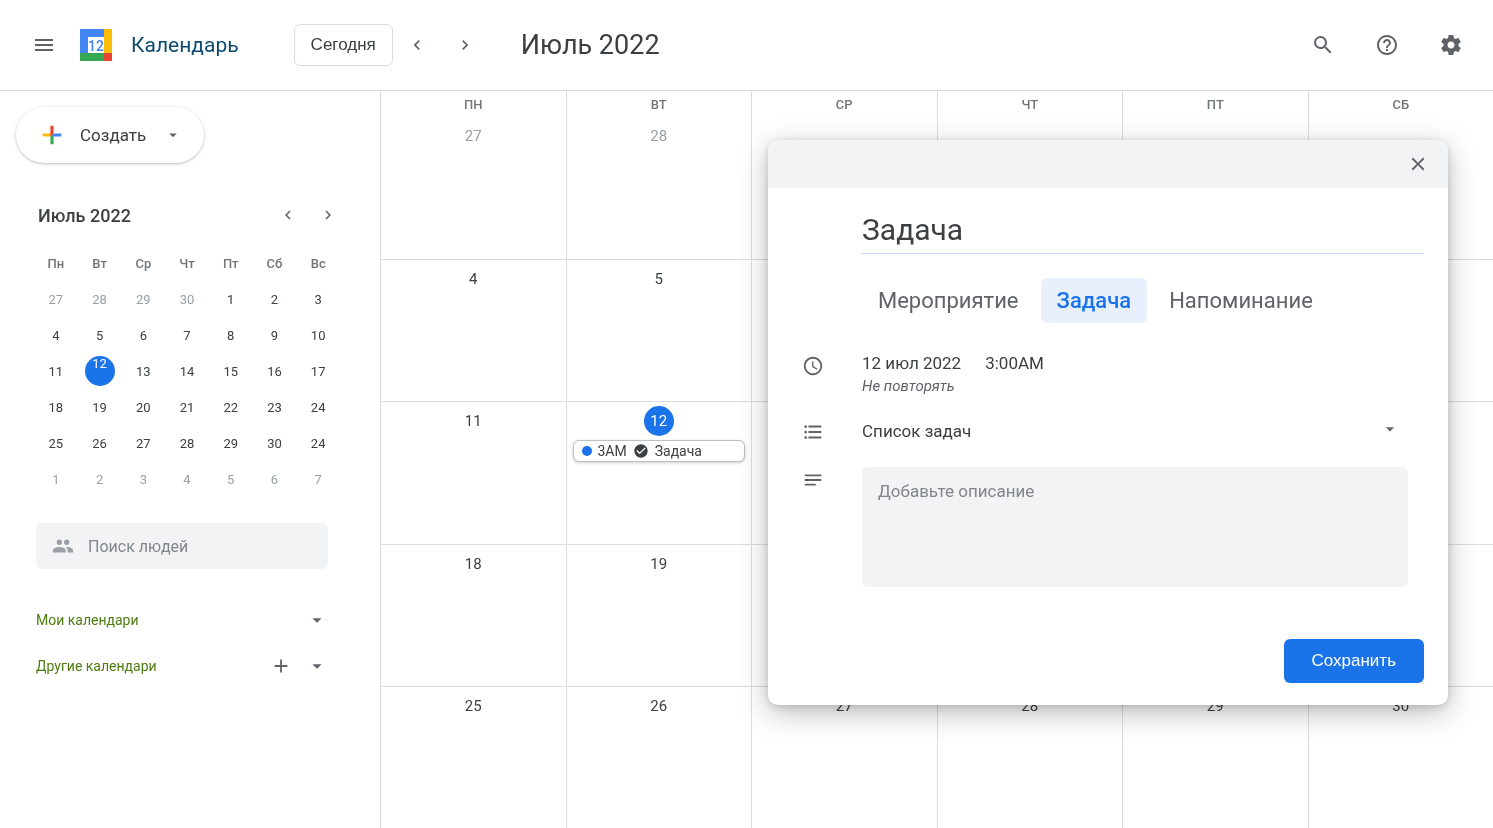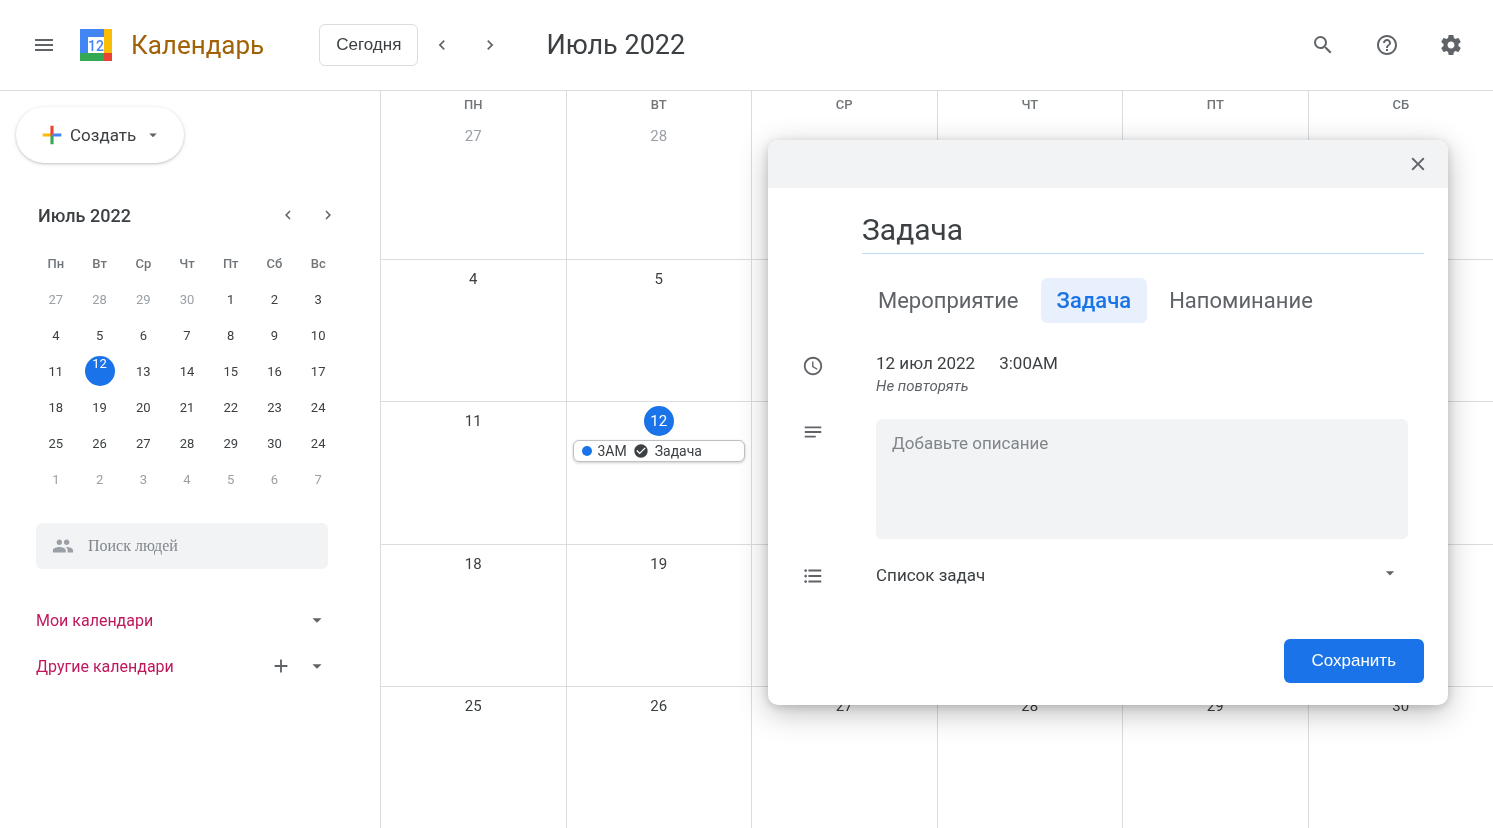--- a/index.html
+++ b/index.html
@@ -4,59 +4,59 @@
 <style>
 * { box-sizing: border-box; margin: 0; padding: 0; }
 body { font-family: 'Google Sans', Roboto, Arial, sans-serif; color: #3c4043; background: #fff; overflow: hidden; width: 1493px; height: 828px; }
 
 
 .header { height: 90px; display: flex; align-items: center; padding: 0 20px; }
 .menu-btn { width: 48px; height: 48px; display: flex; align-items: center; justify-content: center; border-radius: 50%; cursor: pointer; }
 .menu-btn svg { fill: #5f6368; }
 .logo-wrap { display: flex; align-items: center; margin-left: 8px; }
 .logo { width: 40px; height: 40px; position: relative; }
-.logo-text { font-size: 26px; color: #a16207; margin-left: 15px; font-weight: 400; }
+.logo-text { font-size: 21px; color: #0c4a6e; margin-left: 15px; font-weight: 400; }
 .today-btn { margin-left: 55px; padding: 10px 16px; border: 1px solid #dadce0; border-radius: 6px; font-size: 17px; color: #3c4043; cursor: pointer; background: #fff; }
 .nav-btn { width: 40px; height: 40px; display: flex; align-items: center; justify-content: center; border-radius: 50%; cursor: pointer; margin: 0 4px; }
 .nav-btn:first-of-type { margin-left: 28px; }
 .nav-btn svg { fill: #5f6368; }
 .month-title { font-size: 27px; color: #3c4043; margin-left: 32px; font-weight: 400; }
 .header-right { margin-left: auto; display: flex; align-items: center; gap: 20px; }
 .icon-btn { width: 44px; height: 44px; display: flex; align-items: center; justify-content: center; border-radius: 50%; cursor: pointer; }
 .icon-btn svg { fill: #5f6368; }
 
 
 .main { display: flex; height: calc(100% - 90px); border-top: 1px solid #dadce0; }
 
 
 .sidebar { width: 380px; padding: 16px 28px 16px 12px; }
-.create-btn { display: inline-flex; align-items: center; gap: 4px; padding: 14px 22px; border-radius: 32px; box-shadow: 0 1px 4px rgba(0,0,0,0.15), 0 1px 2px rgba(0,0,0,0.12); cursor: pointer; background: #fff; margin-left: 4px; }
+.create-btn { display: inline-flex; align-items: center; gap: 14px; padding: 14px 22px; border-radius: 32px; box-shadow: 0 1px 4px rgba(0,0,0,0.15), 0 1px 2px rgba(0,0,0,0.12); cursor: pointer; background: #fff; margin-left: 4px; }
 .plus-icon { width: 28px; height: 28px; }
 .create-text { font-size: 17px; color: #3c4043; }
 .create-dd { margin-left: 4px; }
 
 .mini-header { display: flex; align-items: center; margin-top: 36px; padding: 0 8px 0 26px; }
 .mini-title { font-size: 18px; color: #3c4043; font-weight: 500; }
 .mini-nav { margin-left: auto; display: flex; gap: 8px; }
 .mini-nav-btn { width: 32px; height: 32px; display: flex; align-items: center; justify-content: center; border-radius: 50%; cursor: pointer; }
 .mini-nav-btn svg { fill: #5f6368; }
 
 .mini-cal { margin-top: 14px; padding: 0 12px 0 22px; }
 .mini-row { display: flex; }
 .mini-cell { flex: 1; text-align: center; font-size: 13px; height: 36px; display: flex; align-items: center; justify-content: center; color: #3c4043; }
 .mini-dow { color: #70757a; font-weight: 500; }
 .mini-dim { color: #9aa0a6; }
 .mini-today { background: #1a73e8; color: #fff; border-radius: 50%; width: 30px; height: 30px; margin: auto; }
 
 .search-people { margin: 26px 24px 0 24px; padding: 12px 16px; background: #f1f3f4; border-radius: 6px; display: flex; align-items: center; gap: 14px; }
 .search-people svg { fill: #9aa0a6; }
-.search-people-text { color: #80868b; font-size: 16px; font-family: Liberation Serif, serif; }
+.search-people-text { color: #80868b; font-size: 16px; }
 
 .cal-section { margin-top: 40px; padding: 0 24px; display: flex; align-items: center; }
-.cal-section-title { font-size: 16px; color: #be185d; }
+.cal-section-title { font-size: 14px; color: #4d7c0f; }
 .cal-section-icons { margin-left: auto; display: flex; gap: 14px; }
 .cal-section-icons svg { fill: #5f6368; }
 
 
 .grid-wrap { flex: 1; display: flex; flex-direction: column; }
 .dow-row { display: flex; height: 26px; border-bottom: none; }
 .dow-cell { flex: 1; text-align: center; font-size: 13px; color: #70757a; font-weight: 500; border-left: 1px solid #dadce0; padding-top: 6px; }
 .dow-cell:first-child { border-left: 1px solid #dadce0; }
 
 .grid-body { flex: 1; display: flex; flex-direction: column; }
@@ -77,21 +77,21 @@
 .dialog { position: absolute; top: 140px; left: 768px; width: 680px; background: #fff; border-radius: 10px; box-shadow: 0 8px 30px rgba(0,0,0,0.25), 0 2px 8px rgba(0,0,0,0.15); overflow: hidden; }
 .dialog-top { height: 48px; background: #f1f3f4; display: flex; align-items: center; justify-content: flex-end; padding: 0 12px; }
 .dialog-close { width: 36px; height: 36px; display: flex; align-items: center; justify-content: center; border-radius: 50%; cursor: pointer; }
 .dialog-close svg { fill: #5f6368; }
 .dialog-body { padding: 18px 24px 18px 24px; }
 .title-input { font-size: 30px; color: #3c4043; padding: 6px 0; border-bottom: 1px solid #c1d7f6; margin-left: 70px; margin-bottom: 24px; }
 .tabs { display: flex; gap: 6px; margin-left: 70px; margin-bottom: 30px; }
 .tab { padding: 10px 16px; border-radius: 6px; font-size: 22px; color: #5f6368; cursor: pointer; }
 .tab.active { background: #e8f0fe; color: #1a73e8; font-weight: 500; }
 
-.field-row { display: flex; align-items: flex-start; margin-bottom: 24px; gap: 14px; }
+.field-row { display: flex; align-items: flex-start; margin-bottom: 24px; }
 .field-icon { width: 70px; display: flex; justify-content: flex-start; padding-left: 10px; padding-top: 2px; }
 .field-icon svg { fill: #5f6368; }
 .field-content { flex: 1; }
 .date-line { display: flex; gap: 24px; font-size: 17px; color: #3c4043; }
 .repeat-line { font-size: 15px; color: #5f6368; margin-top: 4px; font-style: italic; }
 .desc-box { background: #f1f3f4; border-radius: 6px; padding: 14px 16px; min-height: 120px; font-size: 17px; color: #80868b; margin-right: 16px; }
 .list-row { display: flex; align-items: center; }
 .list-text { font-size: 17px; color: #3c4043; flex: 1; }
 .list-dd svg { fill: #5f6368; }
 
@@ -398,38 +398,38 @@
           <span>12 июл 2022</span>
           <span>3:00AM</span>
         </div>
         <div class="repeat-line">Не повторять</div>
       </div>
     </div>
 
     <div class="field-row">
       <div class="field-icon">
           <svg width="22" height="22" viewBox="0 0 24 24">
-            <path d="M3 18h12v-2H3v2zM3 6v2h18V6H3zm0 7h18v-2H3v2z"></path>
-          </svg>
-        </div>
-      <div class="field-content">
-        <div class="desc-box">Добавьте описание</div>
-      </div>
-    </div>
-
-    <div class="field-row">
-      <div class="field-icon">
-          <svg width="22" height="22" viewBox="0 0 24 24">
             <path d="M4 10.5c-.83 0-1.5.67-1.5 1.5s.67 1.5 1.5 1.5 1.5-.67 1.5-1.5-.67-1.5-1.5-1.5zm0-6c-.83 0-1.5.67-1.5 1.5S3.17 7.5 4 7.5 5.5 6.83 5.5 6 4.83 4.5 4 4.5zm0 12c-.83 0-1.5.68-1.5 1.5s.68 1.5 1.5 1.5 1.5-.68 1.5-1.5-.67-1.5-1.5-1.5zM7 19h14v-2H7v2zm0-6h14v-2H7v2zm0-8v2h14V5H7z"></path>
           </svg>
         </div>
       <div class="field-content list-row">
         <span class="list-text">Список задач</span>
         <span class="list-dd" style="margin-right:24px"><svg width="20" height="20" viewBox="0 0 24 24">
               <path d="M7 10l5 5 5-5z"></path>
             </svg></span>
       </div>
     </div>
+
+    <div class="field-row">
+      <div class="field-icon">
+          <svg width="22" height="22" viewBox="0 0 24 24">
+            <path d="M3 18h12v-2H3v2zM3 6v2h18V6H3zm0 7h18v-2H3v2z"></path>
+          </svg>
+        </div>
+      <div class="field-content">
+        <div class="desc-box">Добавьте описание</div>
+      </div>
+    </div>
   </div>
   <div class="dialog-footer">
     <button class="save-btn">Сохранить</button>
   </div>
 </div>
 
 </body></html>

